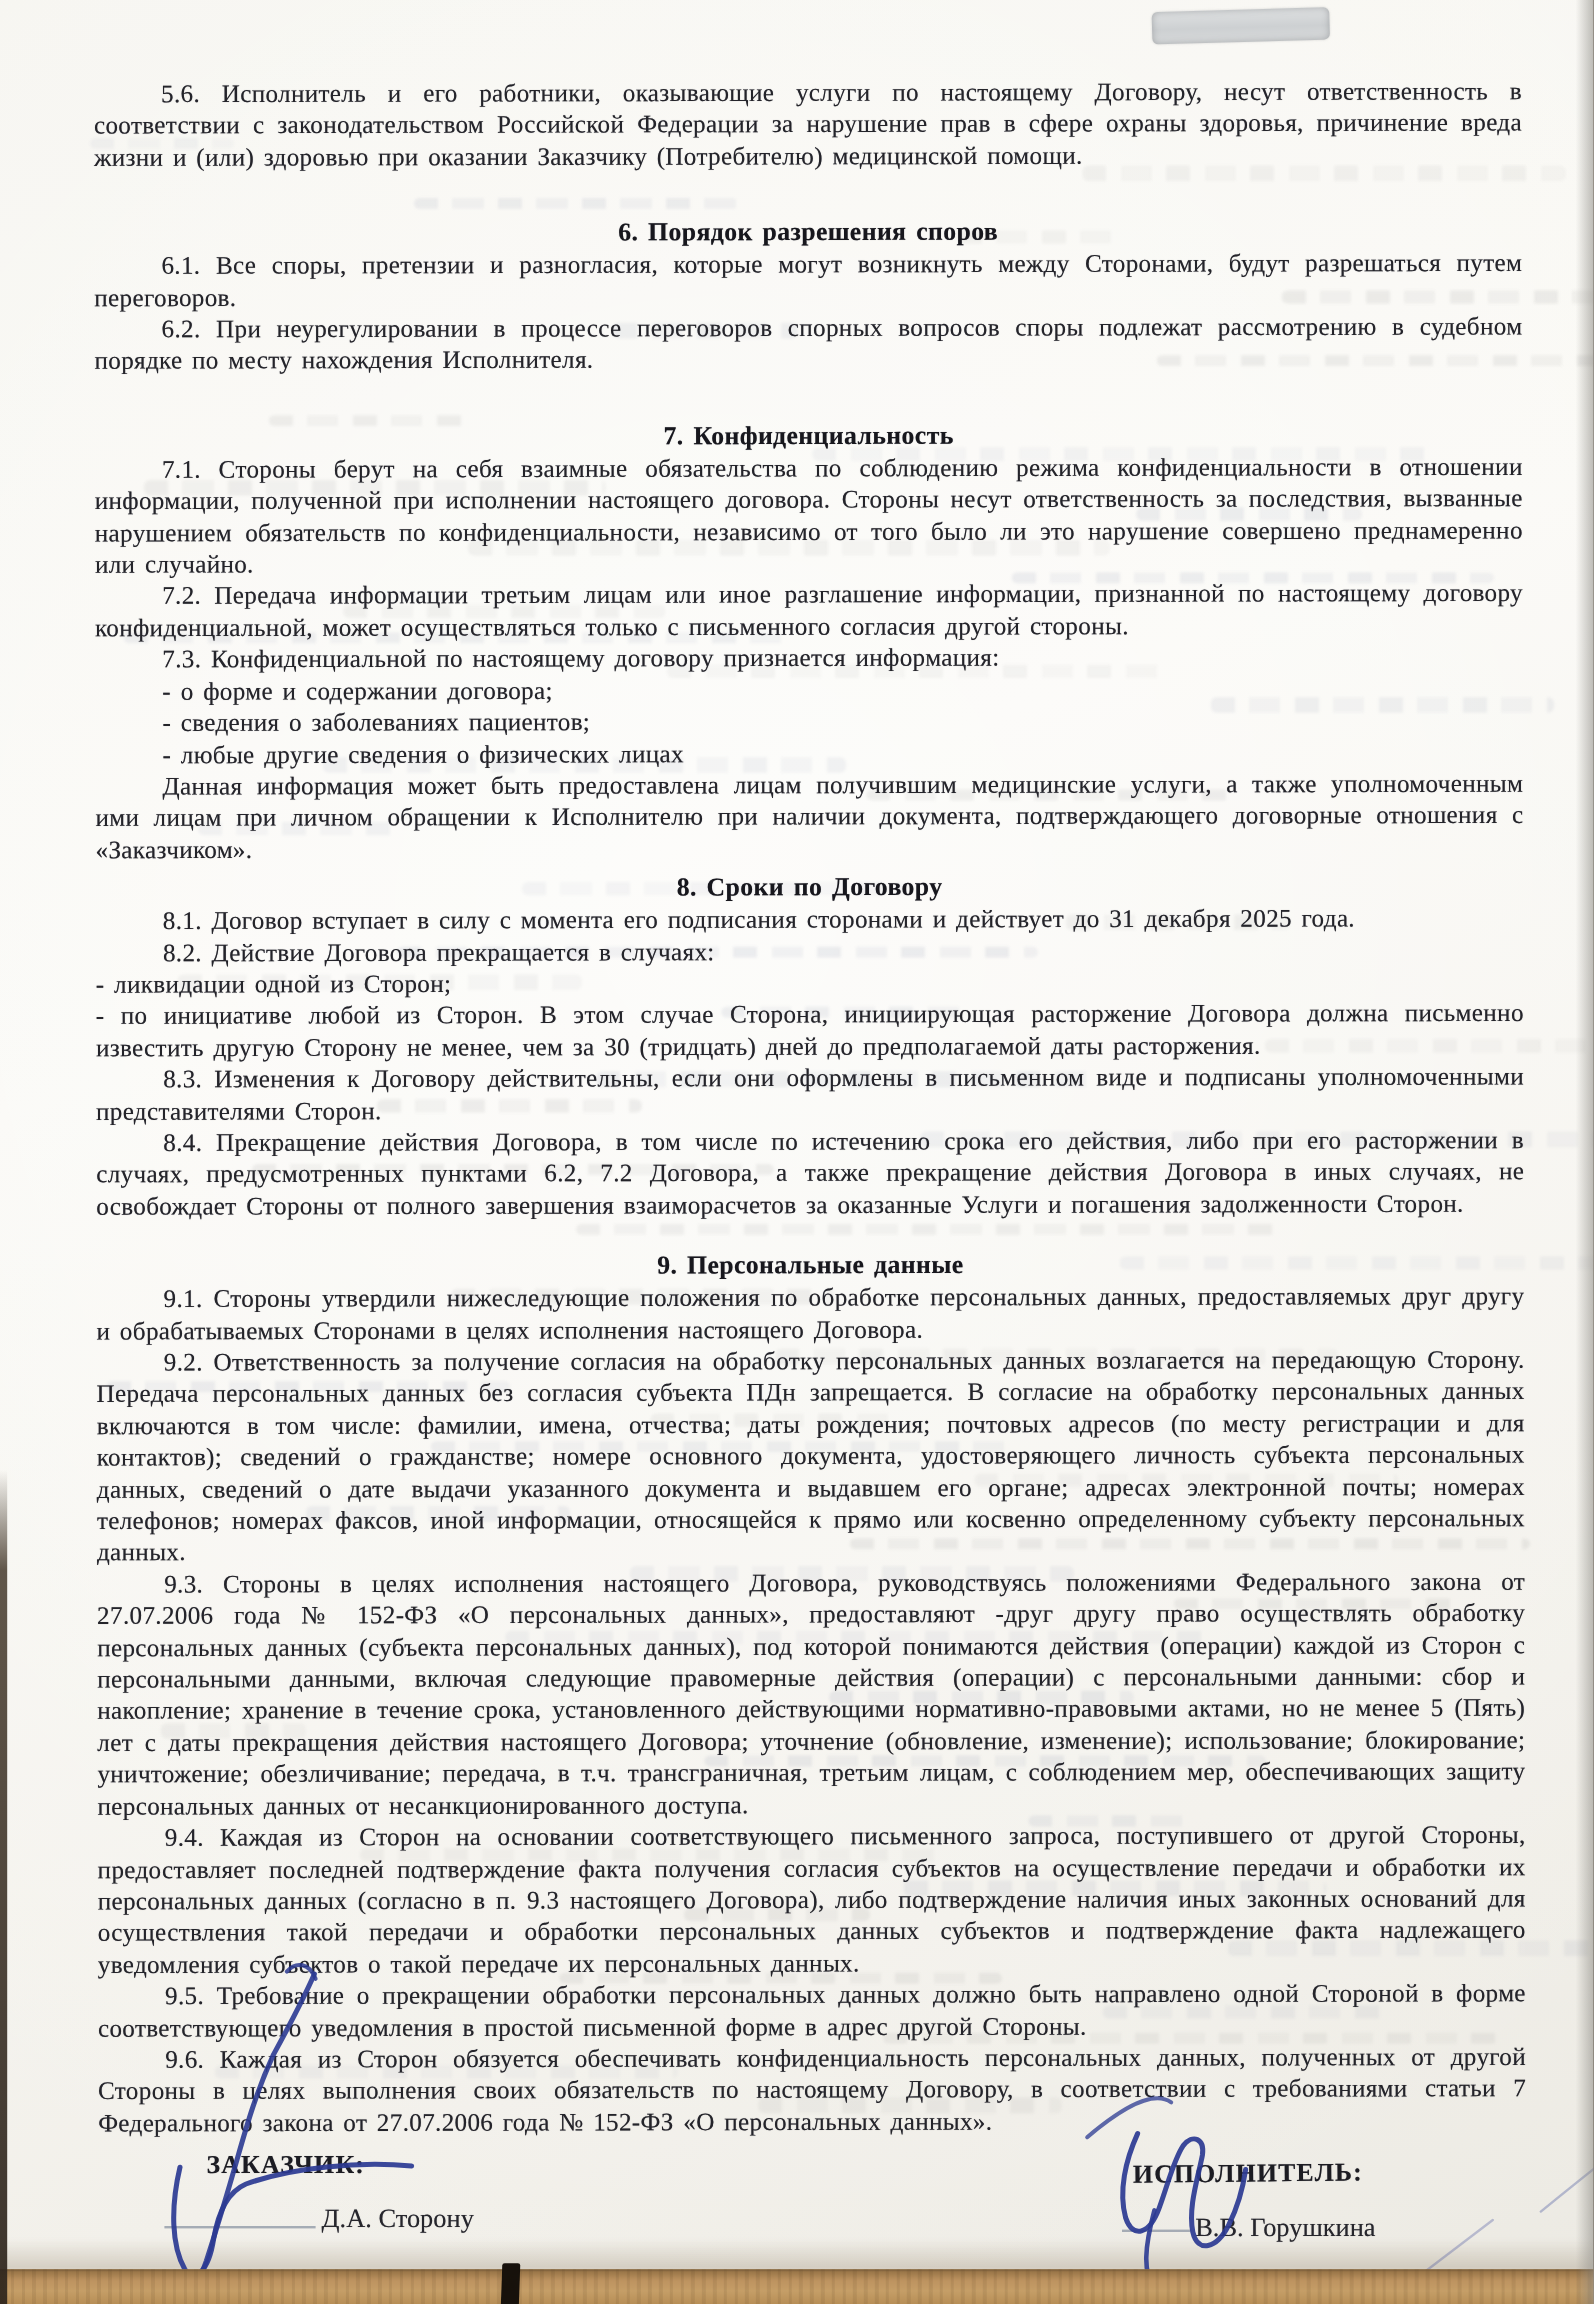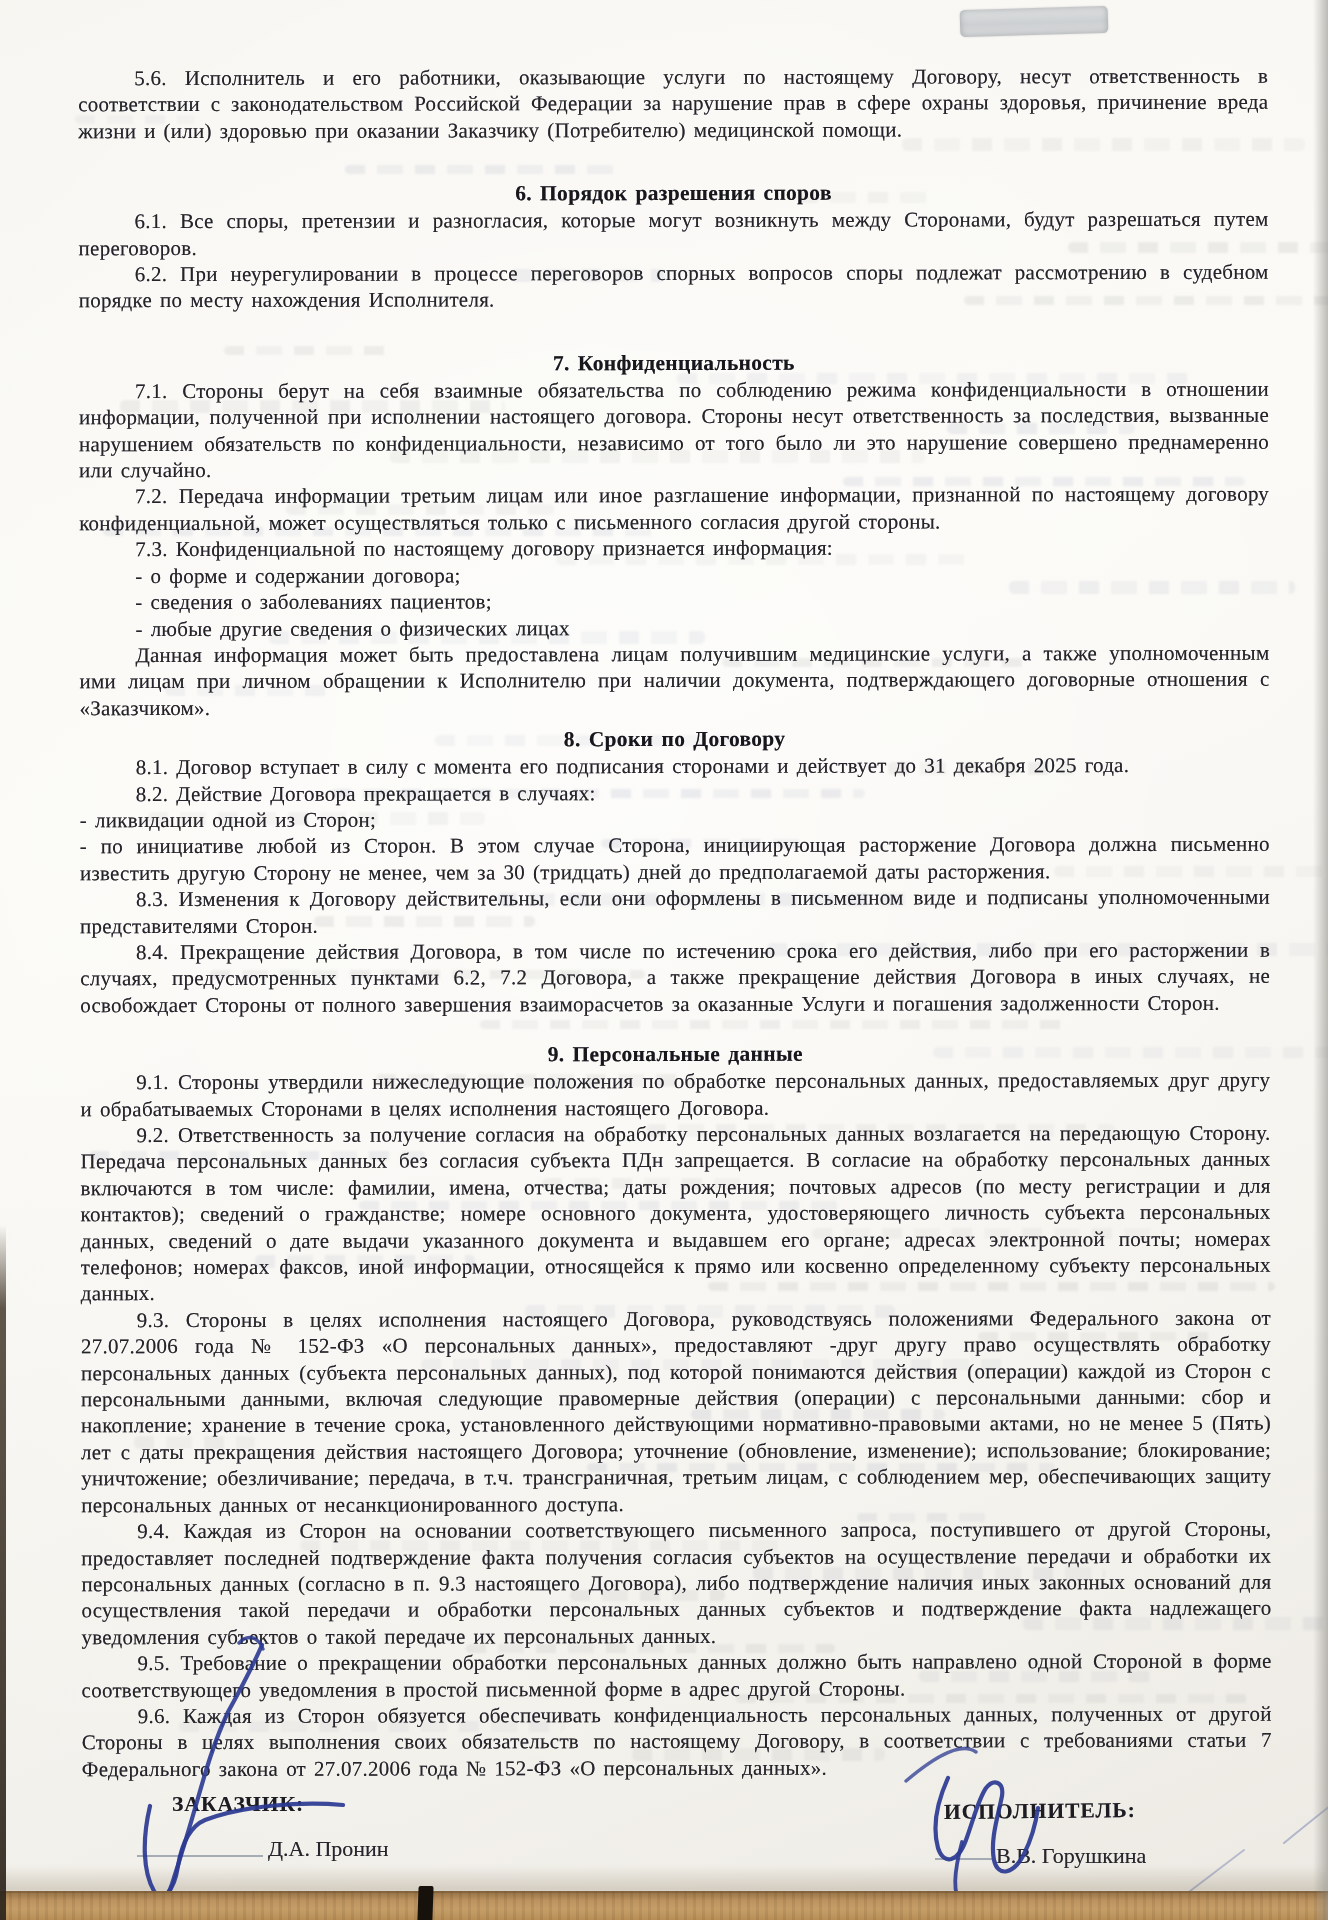--- a/index.html
+++ b/index.html
@@ -175,21 +175,21 @@
     <p class="para ind">9.1. Стороны утвердили нижеследующие положения по обработке персональных данных, предоставляемых друг другу и обрабатываемых Сторонами в целях исполнения настоящего Договора.</p>
     <p class="para ind">9.2. Ответственность за получение согласия на обработку персональных данных возлагается на передающую Сторону. Передача персональных данных без согласия субъекта ПДн запрещается. В согласие на обработку персональных данных включаются в том числе: фамилии, имена, отчества; даты рождения; почтовых адресов (по месту регистрации и для контактов); сведений о гражданстве; номере основного документа, удостоверяющего личность субъекта персональных данных, сведений о дате выдачи указанного документа и выдавшем его органе; адресах электронной почты; номерах телефонов; номерах факсов, иной информации, относящейся к прямо или косвенно определенному субъекту персональных данных.</p>
     <p class="para ind">9.3. Стороны в целях исполнения настоящего Договора, руководствуясь положениями Федерального закона от 27.07.2006 года № 152-ФЗ «О персональных данных», предоставляют -друг другу право осуществлять обработку персональных данных (субъекта персональных данных), под которой понимаются действия (операции) каждой из Сторон с персональными данными, включая следующие правомерные действия (операции) с персональными данными: сбор и накопление; хранение в течение срока, установленного действующими нормативно-правовыми актами, но не менее 5 (Пять) лет с даты прекращения действия настоящего Договора; уточнение (обновление, изменение); использование; блокирование; уничтожение; обезличивание; передача, в т.ч. трансграничная, третьим лицам, с соблюдением мер, обеспечивающих защиту персональных данных от несанкционированного доступа.</p>
     <p class="para ind">9.4. Каждая из Сторон на основании соответствующего письменного запроса, поступившего от другой Стороны, предоставляет последней подтверждение факта получения согласия субъектов на осуществление передачи и обработки их персональных данных (согласно в п. 9.3 настоящего Договора), либо подтверждение наличия иных законных оснований для осуществления такой передачи и обработки персональных данных субъектов и подтверждение факта надлежащего уведомления субъектов о такой передаче их персональных данных.</p>
     <p class="para ind">9.5. Требование о прекращении обработки персональных данных должно быть направлено одной Стороной в форме соответствующего уведомления в простой письменной форме в адрес другой Стороны.</p>
     <p class="para ind">9.6. Каждая из Сторон обязуется обеспечивать конфиденциальность персональных данных, полученных от другой Стороны в целях выполнения своих обязательств по настоящему Договору, в соответствии с требованиями статьи 7 Федерального закона от 27.07.2006 года № 152-ФЗ «О персональных данных».</p>
   </div>
 
   <div class="sig-label customer-label">ЗАКАЗЧИК:</div>
   <div class="sig-line customer-line"></div>
-  <div class="sig-name customer-name">Д.А. Пронин</div>
+  <div class="sig-name customer-name">Д.А. Сторону</div>
 
   <div class="sig-label executor-label">ИСПОЛНИТЕЛЬ:</div>
   <div class="sig-line executor-line"></div>
   <div class="sig-name executor-name">В.В. Горушкина</div>
 
   <svg class="ink" width="1328" height="1920" viewBox="0 0 1328 1920">
     <g fill="none" stroke="#2b3a92" stroke-linecap="round" stroke-linejoin="round">
 
       <path stroke-width="4.2" opacity=".9" d="M262 1645 C252 1668 240 1690 228 1712 C214 1742 206 1770 198 1798 C190 1826 181 1856 172 1884 C167 1898 162 1910 159 1917"></path>
       <path stroke-width="3.4" opacity=".85" d="M239 1643 C247 1634 258 1636 263 1649"></path>

